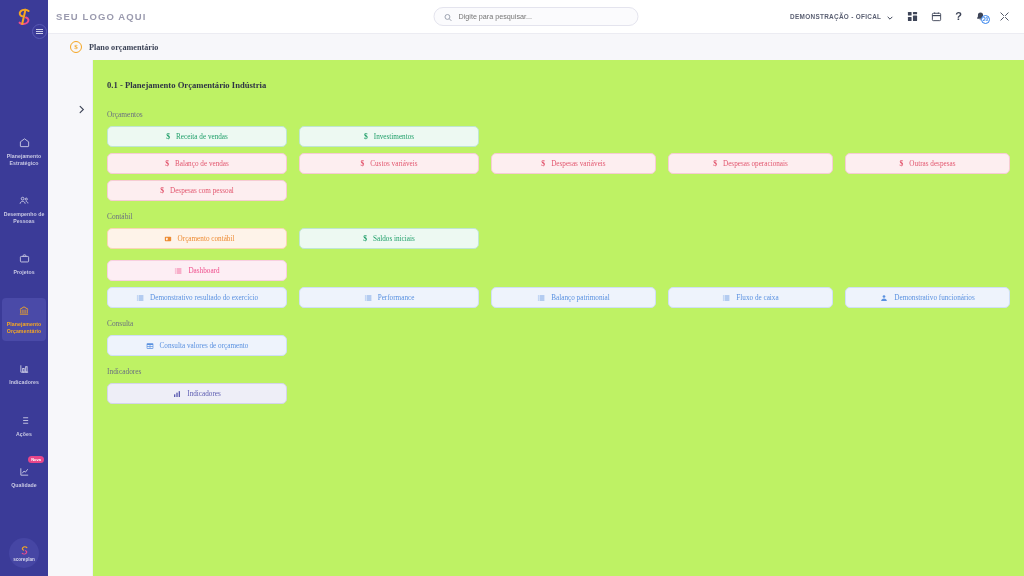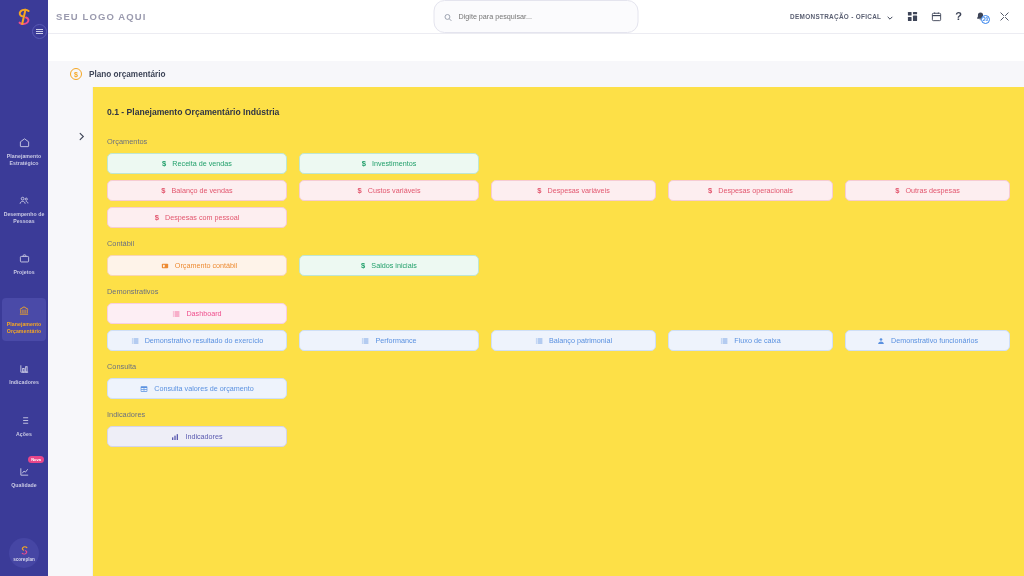--- a/index.html
+++ b/index.html
@@ -63,38 +63,38 @@
     display: flex; justify-content: center;
   }
   .sb-circle {
     width: 30px; height: 30px; border-radius: 50%;
     background: #4646a4; display: flex; flex-direction: column;
     align-items: center; justify-content: center;
   }
   .sb-circle-txt { font-size: 4.6px; color: #d6d6ec; font-weight: 700; margin-top: 1px; }
 
   
-  .right { flex: 1; display: flex; flex-direction: column; min-width: 0; gap: 27px; }
+  .right { flex: 1; display: flex; flex-direction: column; min-width: 0; }
 
   
   .topbar {
     height: 34px; background: #ffffff; border-bottom: 1px solid #ececf2;
     display: flex; align-items: center; padding: 0 14px 0 8px;
     flex: 0 0 34px; position: relative;
   }
   .brand {
     font-size: 9.5px; letter-spacing: 1.1px; color: #9a9aae;
     font-weight: 700;
   }
   .search-wrap {
     position: absolute; left: 50%; transform: translateX(-50%);
     width: 205px;
   }
   .search {
-    height: 33px; border: 1px solid #e4e4ee; border-radius: 11px;
+    height: 19px; border: 1px solid #e4e4ee; border-radius: 11px;
     background: #fbfbfd; display: flex; align-items: center;
     padding: 0 9px; gap: 6px;
   }
   .search svg { flex: 0 0 auto; color: #9aa0ae; }
   .search input {
     border: none; outline: none; background: transparent;
     font-family: "Liberation Sans", sans-serif;
     font-size: 7.2px; color: #8b90a0; width: 100%;
   }
   .topright {
@@ -109,21 +109,21 @@
   .qmark { font-size: 11px; font-weight: 700; color: #3d4457; line-height: 1; }
   .bell-badge {
     position: absolute; right: -4px; bottom: -2px;
     width: 9px; height: 9px; border-radius: 50%;
     background: #ffffff; border: 1px solid #2f80ed; color: #2f80ed;
     font-size: 4.6px; font-weight: 700;
     display: flex; align-items: center; justify-content: center;
   }
 
   
-  .canvas { flex: 1; background: #f7f7fa; display: flex; min-height: 0; position: relative; }
+  .canvas { flex: 1; background: #f7f7fa; display: flex; min-height: 0; position: relative; font-family: Liberation Serif, serif; }
   .railbar { width: 22px; flex: 0 0 22px; background: #f7f7fa; }
   .content { flex: 1; min-width: 0; display: flex; flex-direction: column; }
 
   .crumb {
     height: 26px; display: flex; align-items: center; gap: 7px;
     padding-left: 0px;
   }
   .crumb-ico {
     width: 12px; height: 12px; border-radius: 50%;
     border: 1.2px solid #f5a623; color: #f5a623;
@@ -132,21 +132,21 @@
   }
   .crumb-txt { font-size: 8.2px; color: #3d4457; font-weight: 700; }
 
   .panelwrap { flex: 1; display: flex; min-height: 0; }
   .chev {
     width: 22px; flex: 0 0 22px; padding-top: 44px;
     display: flex; justify-content: center; color: #3d4457;
     cursor: pointer;
   }
   .panel {
-    flex: 1; background: #fde047; border-left: 1px solid #eeeef3;
+    flex: 1; background: #bef264; border-left: 1px solid #eeeef3;
     padding: 20px 14px 0 14px; min-width: 0;
   }
   .panel-title {
     font-size: 8.6px; font-weight: 700; color: #2f3445; margin-bottom: 20px;
   }
   .group { margin-bottom: 11px; }
   .group-label {
     font-size: 7.4px; color: #6b7080; margin-bottom: 7px;
   }
   .row { display: flex; gap: 12px; margin-bottom: 6px; }
@@ -415,21 +415,20 @@
                   <span>Orçamento contábil</span>
                 </div>
                 <div class="btn c-green w-fixed">
                   <span class="bi money">$</span>
                   <span>Saldos iniciais</span>
                 </div>
               </div>
             </div>
 
             <div class="group">
-              <div class="group-label">Demonstrativos</div>
 
               <div class="row">
                 <div class="btn c-pink w-fixed">
                   <span class="bi">
                     <svg width="8" height="8" viewBox="0 0 24 24" fill="none" stroke="currentColor" stroke-width="2.4" stroke-linecap="round">
                         <path d="M9 6h12M9 12h12M9 18h12M4 6h.01M4 12h.01M4 18h.01"></path>
                       </svg>
                   </span>
                   <span>Dashboard</span>
                 </div>

